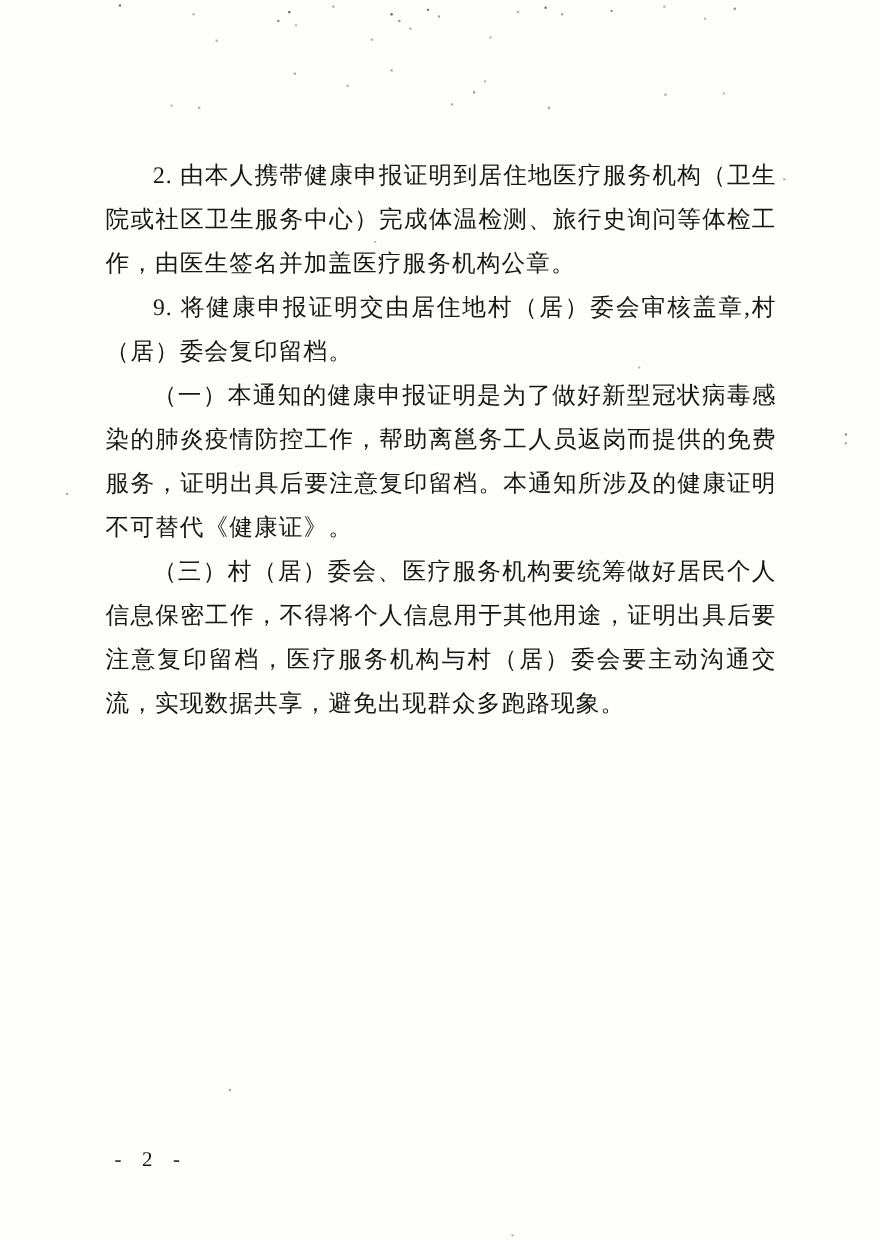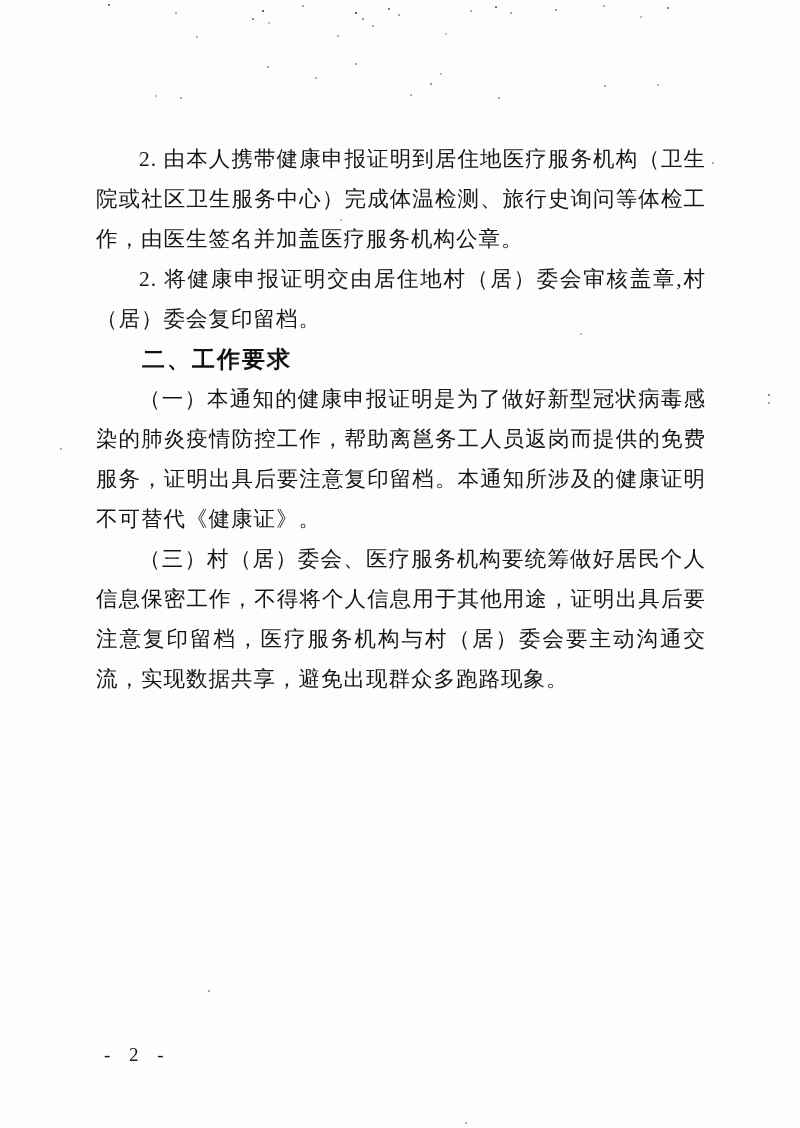--- a/index.html
+++ b/index.html
@@ -109,23 +109,22 @@
 </head>
 <body>
 
 <div class="page">
 
   <div class="noise"></div>
 
   <div class="content">
     <p class="body">2. 由本人携带健康申报证明到居住地医疗服务机构（卫生院或社区卫生服务中心）完成体温检测、旅行史询问等体检工作，由医生签名并加盖医疗服务机构公章。</p>
 
-    <p class="body">2. 将健康申报证明交由居住地村（居）委会审核盖章,村（居）委会复印留档。</p>
+    <p class="body">9. 将健康申报证明交由居住地村（居）委会审核盖章,村（居）委会复印留档。</p>
 
-    <p class="heading">二、工作要求</p>
 
     <p class="body">（一）本通知的健康申报证明是为了做好新型冠状病毒感染的肺炎疫情防控工作，帮助离邕务工人员返岗而提供的免费服务，证明出具后要注意复印留档。本通知所涉及的健康证明不可替代《健康证》。</p>
 
 
     <p class="body">（三）村（居）委会、医疗服务机构要统筹做好居民个人信息保密工作，不得将个人信息用于其他用途，证明出具后要注意复印留档，医疗服务机构与村（居）委会要主动沟通交流，实现数据共享，避免出现群众多跑路现象。</p>
   </div>
 
   <div class="page-number">- 2 -</div>
 
 </div>

